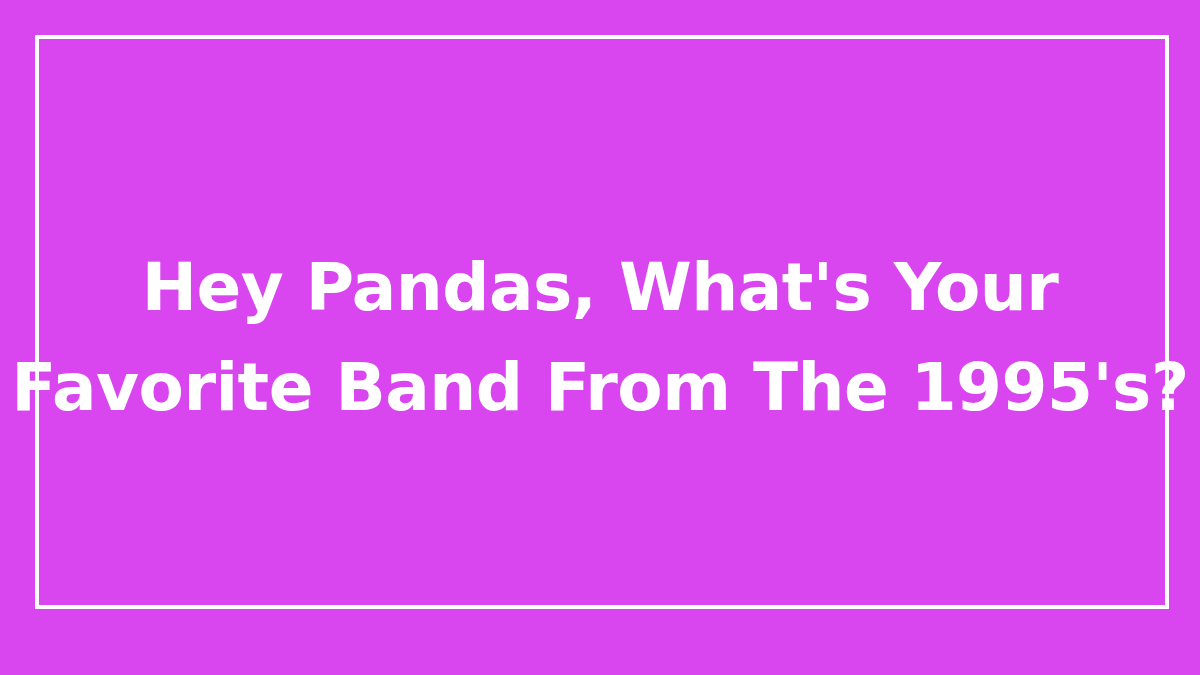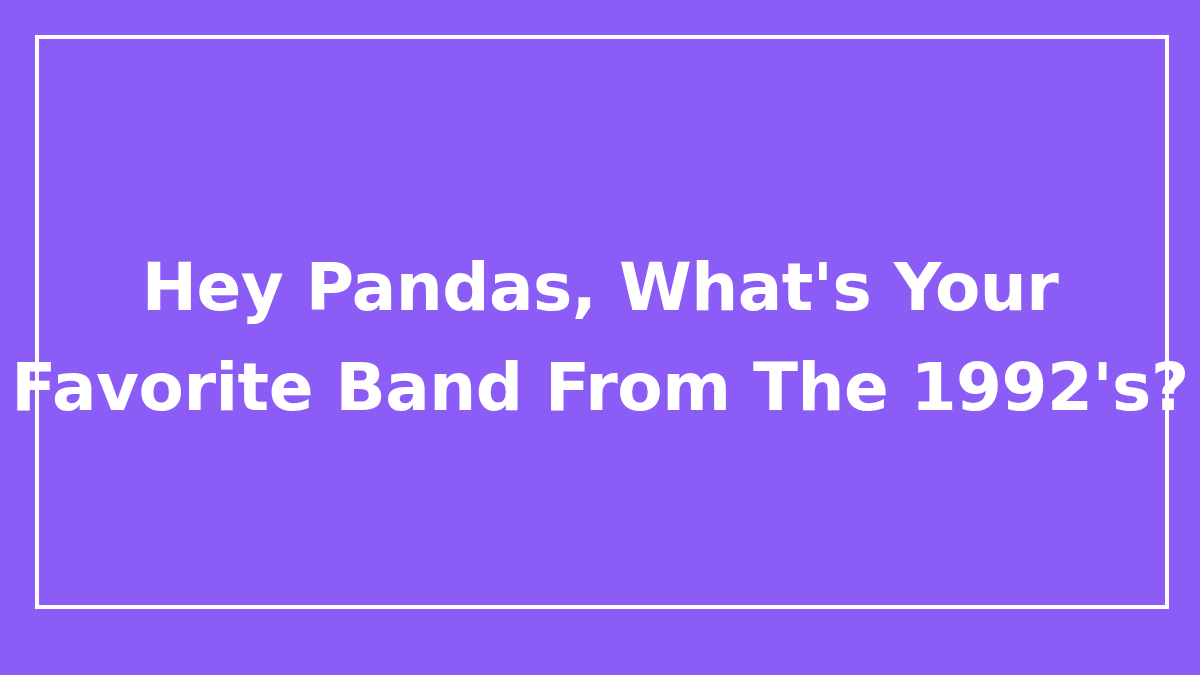--- a/index.html
+++ b/index.html
@@ -10,21 +10,21 @@
     width: 1200px;
     height: 675px;
     overflow: hidden;
     font-family: "DejaVu Sans", sans-serif;
   }
 
   .poster {
     position: relative;
     width: 1200px;
     height: 675px;
-    background: #8b5cf6;
+    background: #d946ef;
     overflow: hidden;
   }
 
   .poster-frame {
     position: absolute;
     left: 35px;
     top: 35px;
     width: 1126px;
     height: 566px;
     border: 4px solid #ffffff;
@@ -66,16 +66,16 @@
 </style>
 </head>
 <body>
 
 <div class="poster">
 
   <div class="poster-frame"></div>
 
   <div class="headline">
     <span class="headline-line headline-line-1">Hey Pandas, What's Your</span>
-    <span class="headline-line headline-line-2">Favorite Band From The 1992's?</span>
+    <span class="headline-line headline-line-2">Favorite Band From The 1995's?</span>
   </div>
 
 </div>
 
 </body></html>

